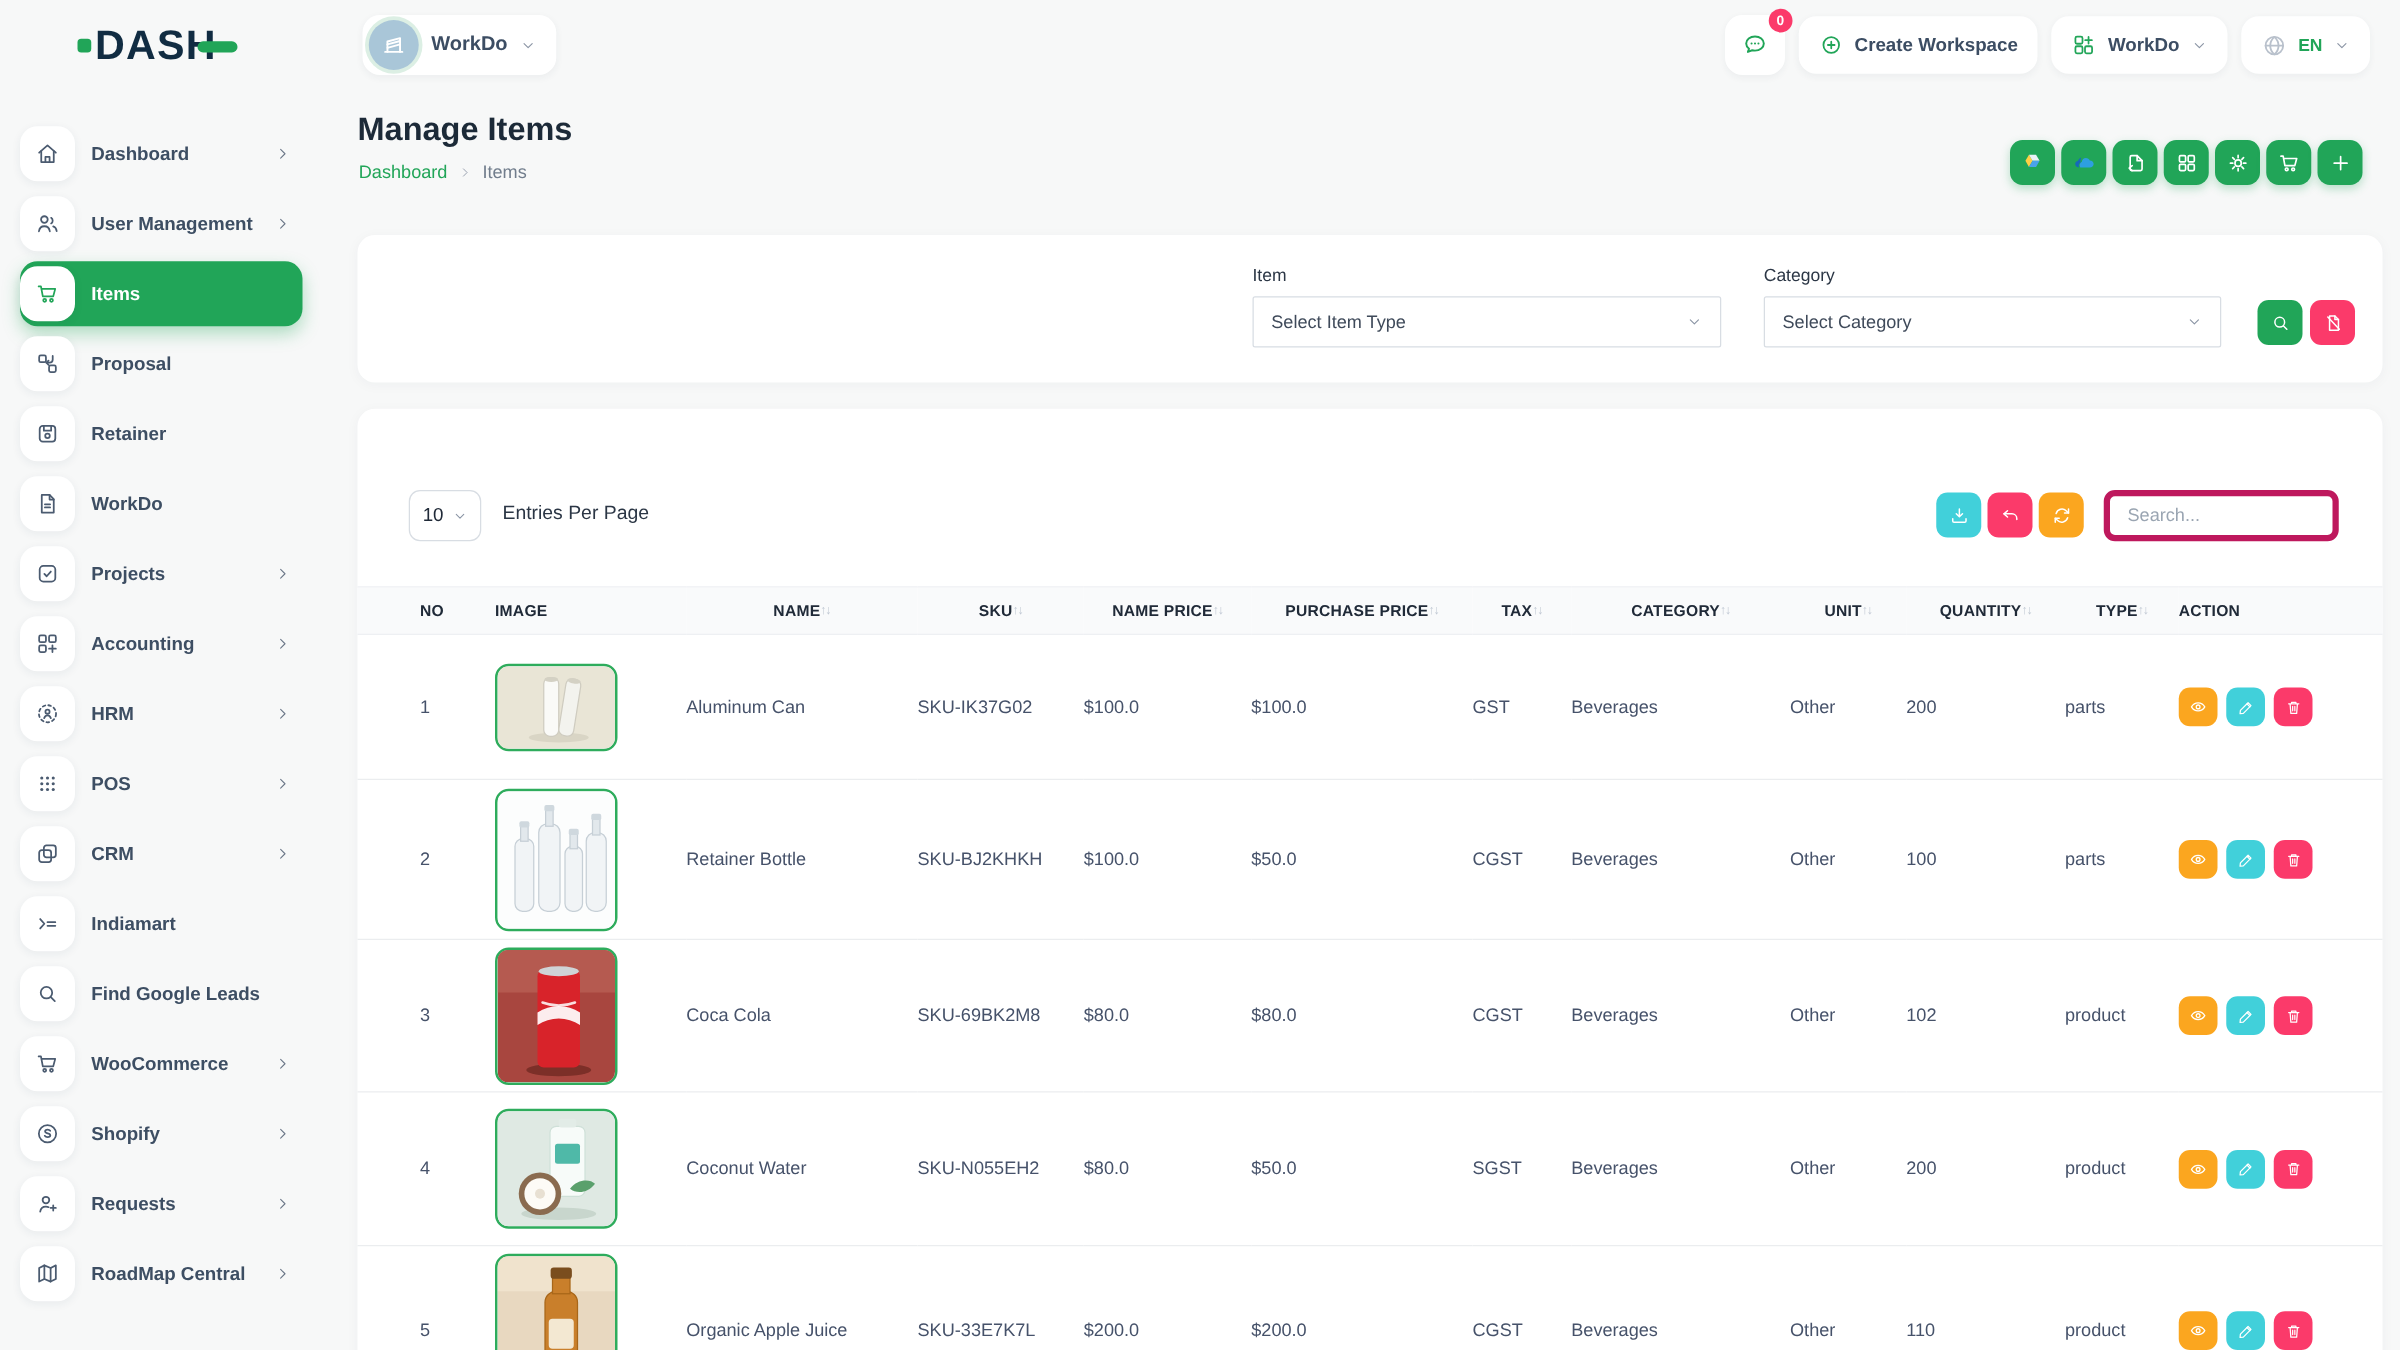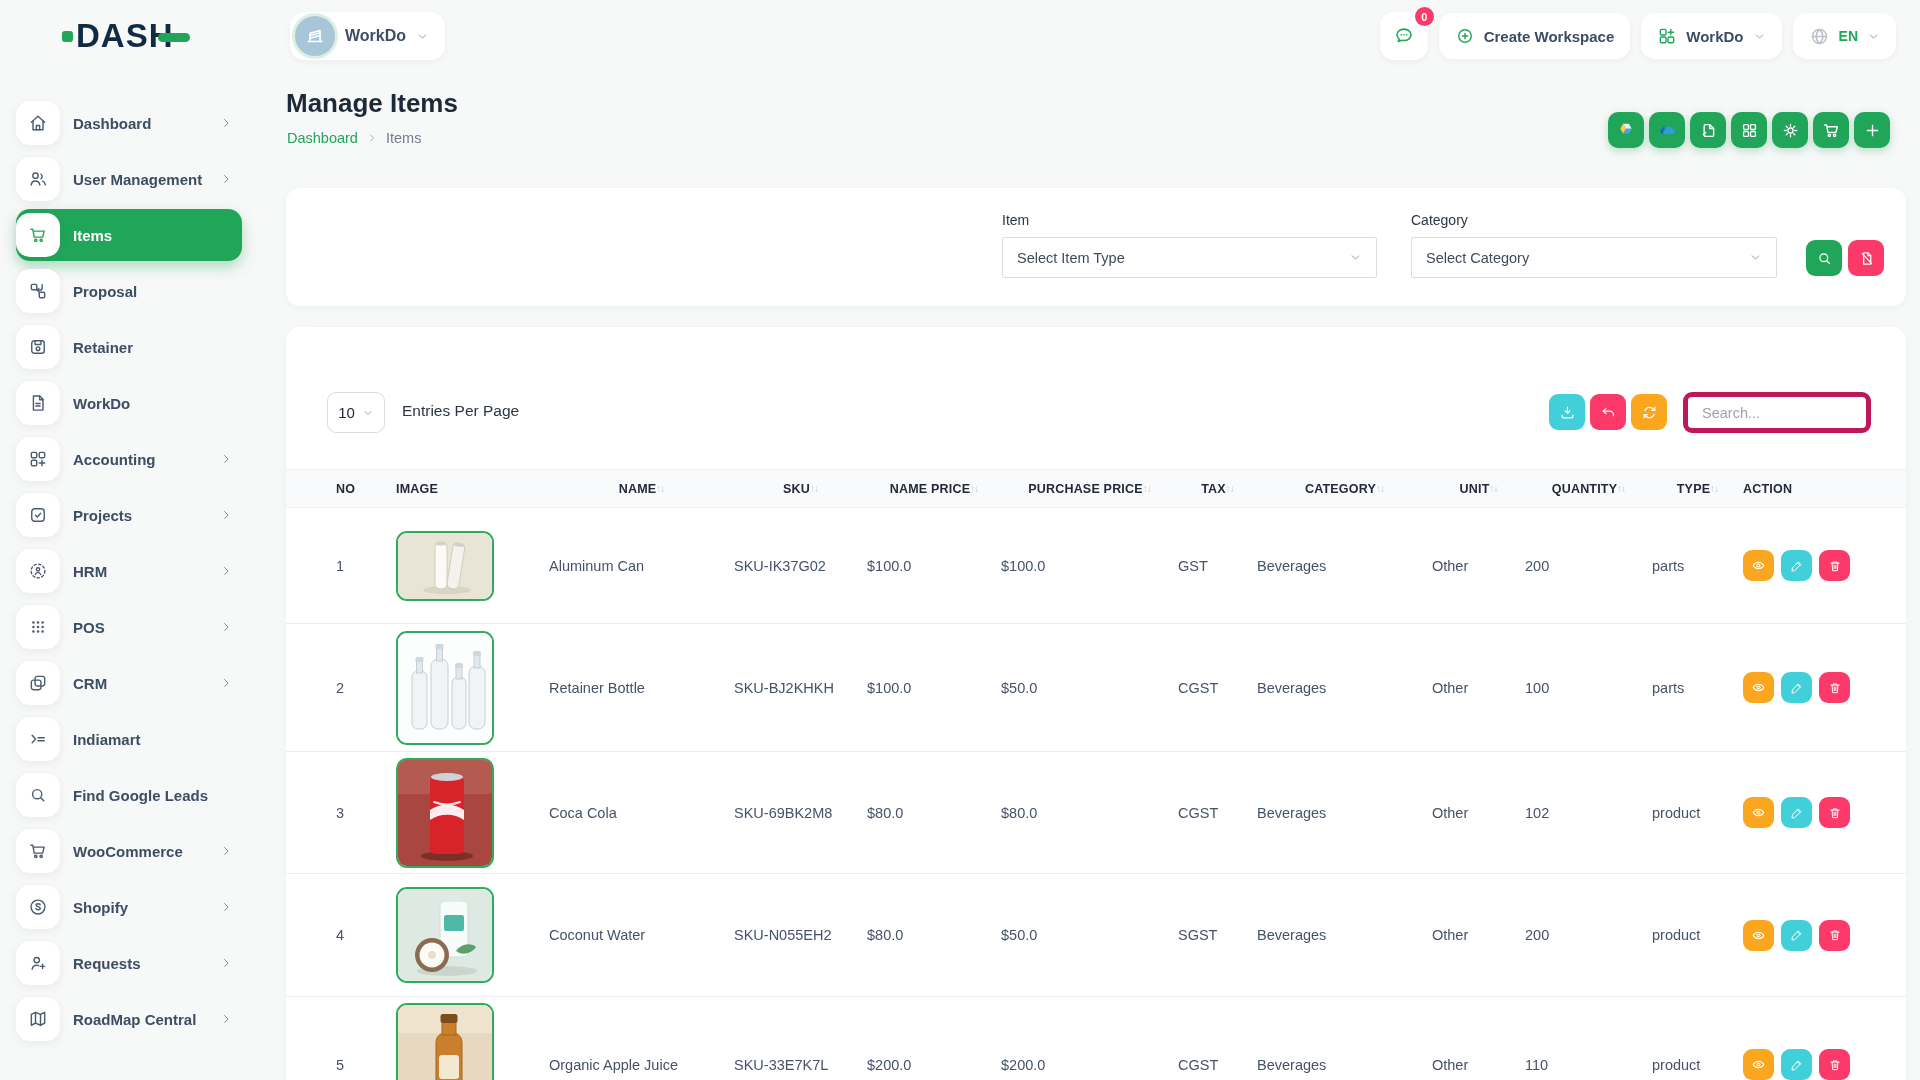--- a/index.html
+++ b/index.html
@@ -178,42 +178,42 @@
             <path class="ln" d="M9.5 12.5h5M9.5 15.5h5"></path>
           </svg>
         </span>
       <span class="slabel">WorkDo</span>
     </div>
 
 
     <div class="sitem">
       <span class="sicon">
           <svg width="20" height="20" viewBox="0 0 24 24">
+            <rect class="ln" x="4.5" y="4.5" width="15" height="15" rx="3.5"></rect>
+            <path class="ln" d="M9 12.2l2.2 2.2 4-4.5"></path>
+          </svg>
+        </span>
+      <span class="slabel">Projects</span>
+      <span class="schev">
+          <svg width="12" height="12" viewBox="0 0 24 24">
+            <path class="ln" stroke-width="2.4" d="M9 5l7 7-7 7"></path>
+          </svg>
+        </span>
+    </div>
+
+    <div class="sitem">
+      <span class="sicon">
+          <svg width="20" height="20" viewBox="0 0 24 24">
             <rect class="ln" x="4" y="4" width="6.5" height="6.5" rx="1.5"></rect>
             <rect class="ln" x="13.5" y="4" width="6.5" height="6.5" rx="1.5"></rect>
             <rect class="ln" x="4" y="13.5" width="6.5" height="6.5" rx="1.5"></rect>
             <path class="ln" d="M16.75 13.5V20M13.5 16.75H20"></path>
           </svg>
         </span>
       <span class="slabel">Accounting</span>
-      <span class="schev">
-          <svg width="12" height="12" viewBox="0 0 24 24">
-            <path class="ln" stroke-width="2.4" d="M9 5l7 7-7 7"></path>
-          </svg>
-        </span>
-    </div>
-
-    <div class="sitem">
-      <span class="sicon">
-          <svg width="20" height="20" viewBox="0 0 24 24">
-            <rect class="ln" x="4.5" y="4.5" width="15" height="15" rx="3.5"></rect>
-            <path class="ln" d="M9 12.2l2.2 2.2 4-4.5"></path>
-          </svg>
-        </span>
-      <span class="slabel">Projects</span>
       <span class="schev">
           <svg width="12" height="12" viewBox="0 0 24 24">
             <path class="ln" stroke-width="2.4" d="M9 5l7 7-7 7"></path>
           </svg>
         </span>
     </div>
 
     <div class="sitem">
       <span class="sicon">
           <svg width="20" height="20" viewBox="0 0 24 24">

